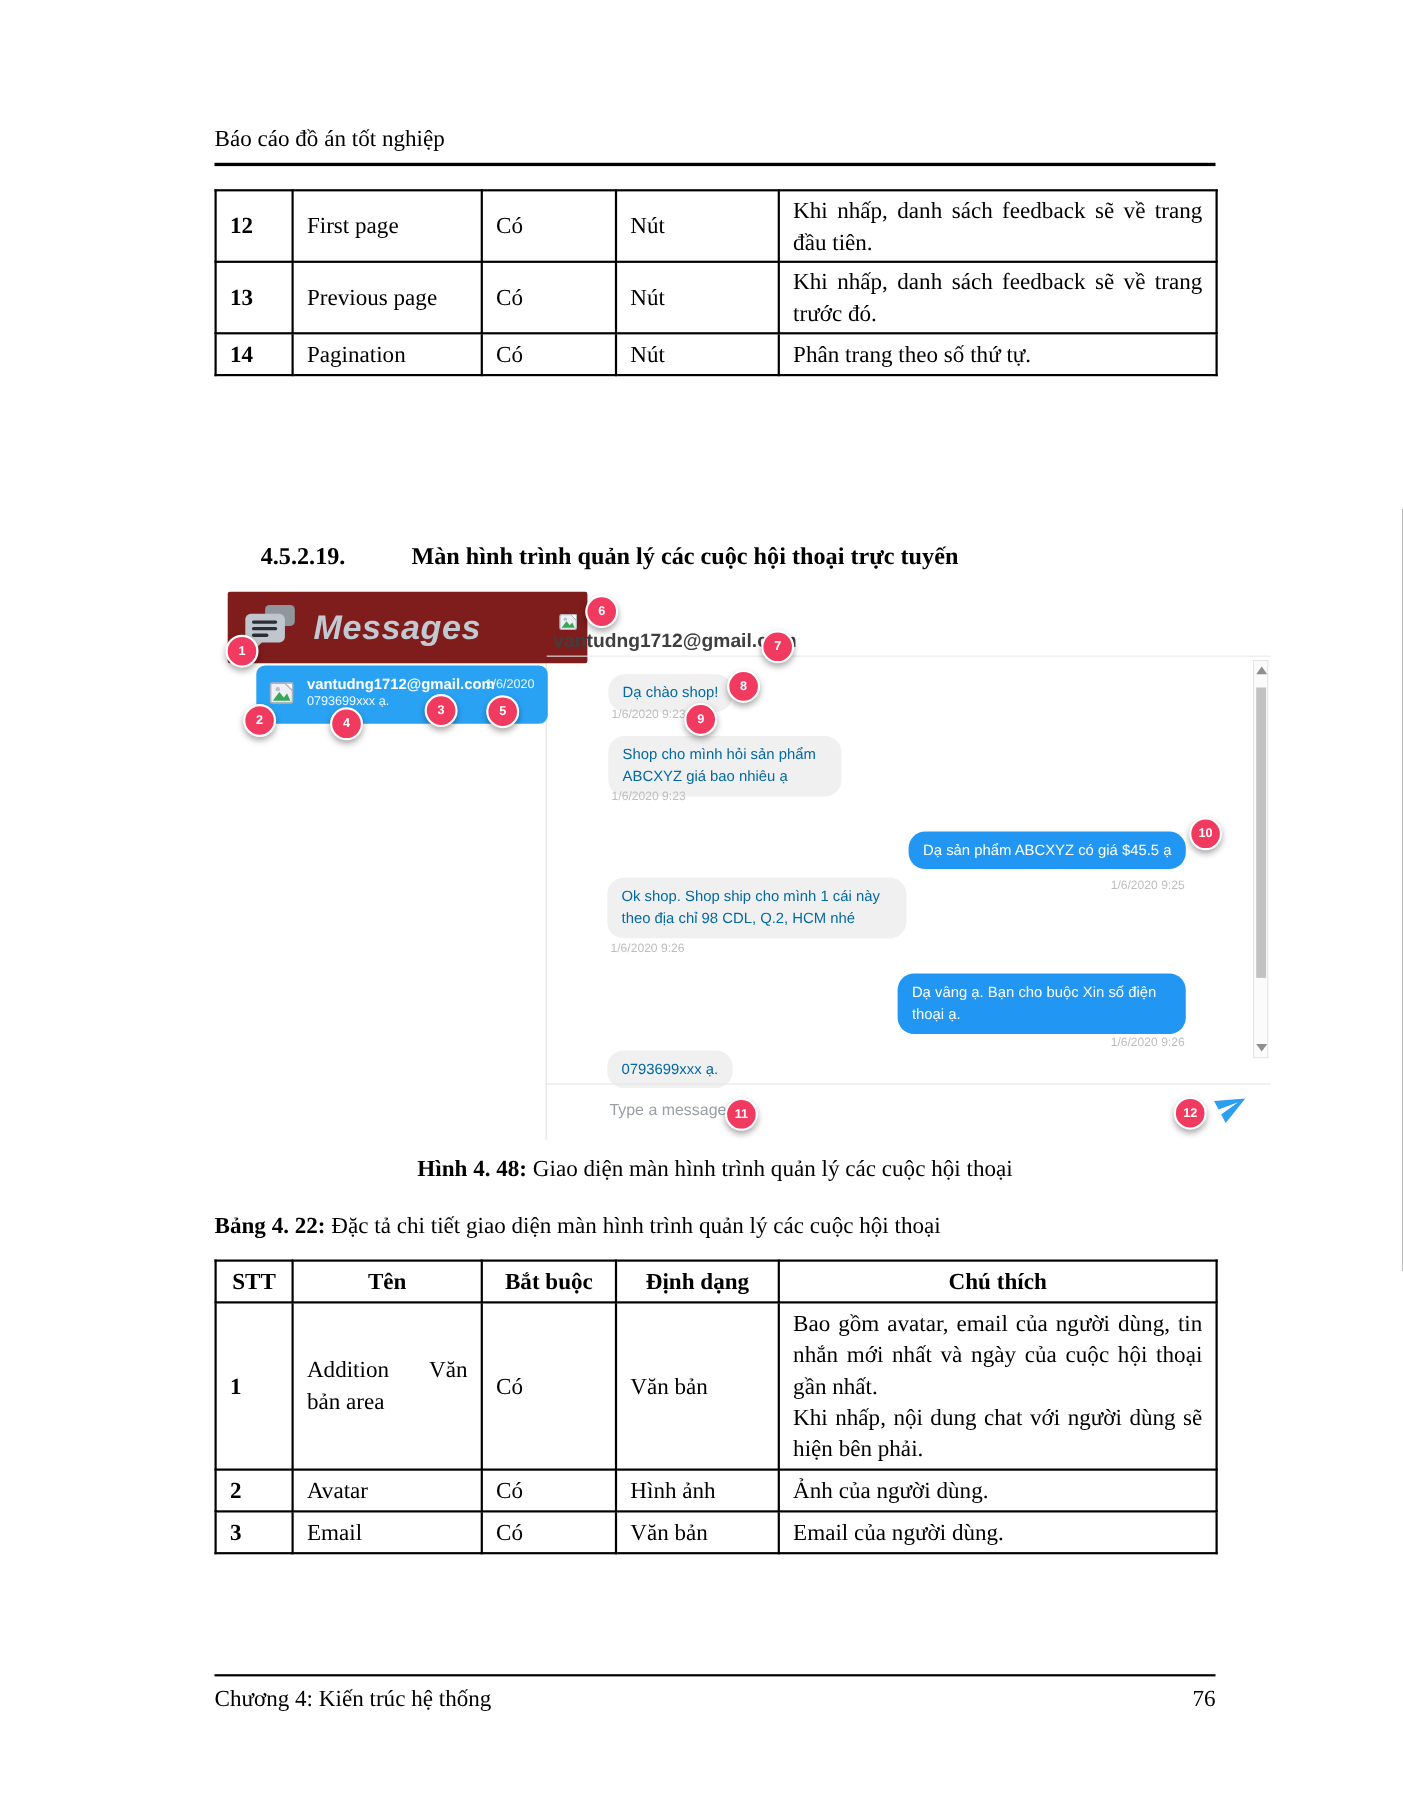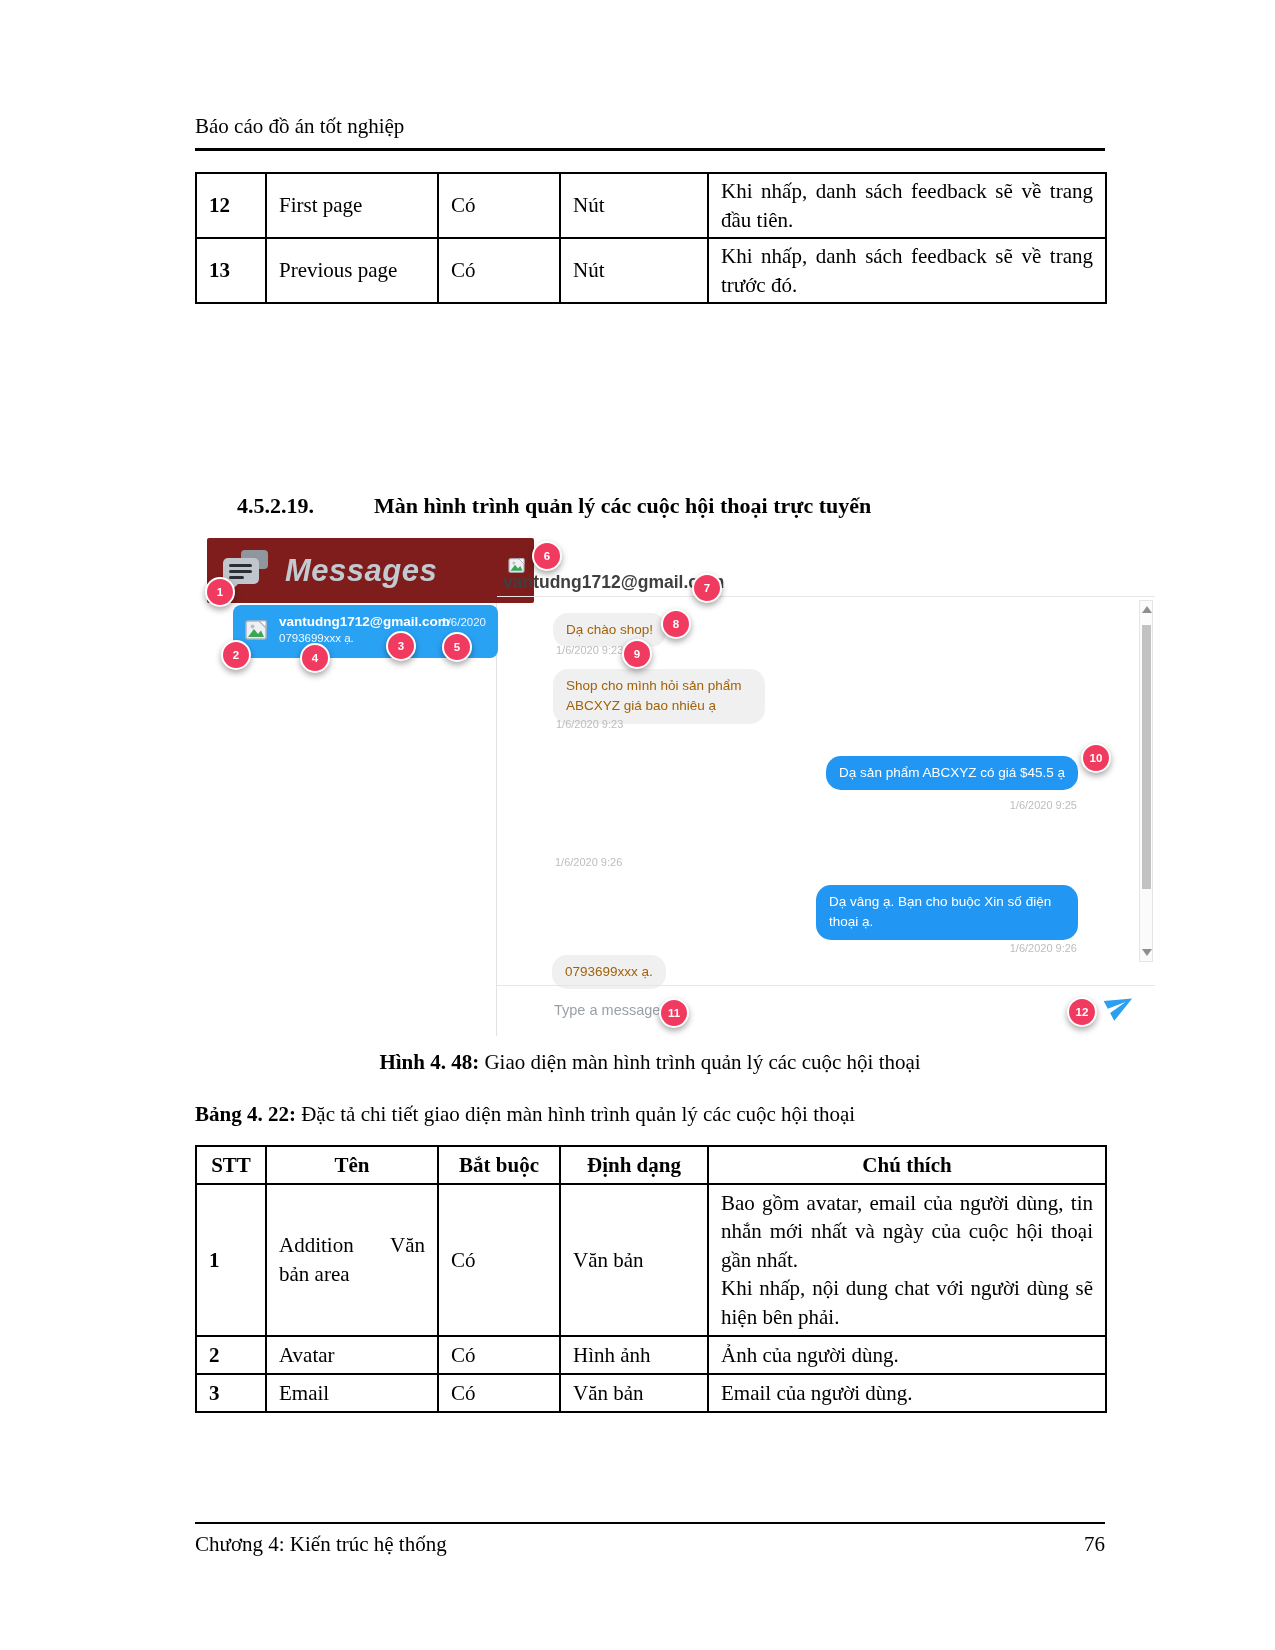--- a/index.html
+++ b/index.html
@@ -59,21 +59,21 @@
   .convo .preview { font-size:11.5px; margin-top:3px; color:#f2f9ff; }
   .convo .date { position:absolute; right:12px; top:11px; font-size:11.5px; color:#eaf5ff; }
   .convo .inner { margin-left:34px; }
   .avatar { position:absolute; left:12px; top:15px; }
 
   .chat-avatar { left:301px; top:20px; }
   .chat-email { left:296px; top:34px; font-size:17.5px; font-weight:bold; color:#3f3f3f; }
   .chat-toprule { left:290px; top:58px; right:0; height:1px; background:#e8e8e8; }
 
   .bubble { position:absolute; padding:7px 13px; border-radius:15px; font-size:13.5px; line-height:1.5; }
-  .bubble.left  { background:#f0f0f1; color:#a16207; }
+  .bubble.left  { background:#f0f0f1; color:#0369a1; }
   .bubble.right { background:#2196f3; color:#ffffff; }
   .ts { position:absolute; font-size:11px; color:#bdbdbd; }
   .m1 { left:346px; top:75px; }   .ts1 { left:349px; top:106px; }
   .m2 { left:346px; top:131px; width:212px; } .ts2 { left:349px; top:180px; }
   .m3 { right:77px; top:218px; }  .ts3 { right:78px; top:261px; }
   .m4 { left:345px; top:260px; width:272px; } .ts4 { left:348px; top:318px; }
   .m5 { right:77px; top:347px; width:262px; } .ts5 { right:78px; top:404px; }
   .m6 { left:345px; top:417px; }
 
   .input-rule { left:290px; top:447px; right:0; height:1px; background:#e6e6e6; }
@@ -119,20 +119,27 @@
       <td>Nút</td>
       <td class="c-note">Khi nhấp, danh sách feedback sẽ về trang đầu tiên.</td>
     </tr>
     <tr class="h60">
       <td class="c-no">13</td>
       <td>Previous page</td>
       <td>Có</td>
       <td>Nút</td>
       <td class="c-note">Khi nhấp, danh sách feedback sẽ về trang trước đó.</td>
     </tr>
+    <tr class="h38">
+      <td class="c-no">14</td>
+      <td>Pagination</td>
+      <td>Có</td>
+      <td>Nút</td>
+      <td class="c-note">Phân trang theo số thứ tự.</td>
+    </tr>
   </tbody>
     </table>
 
   <div class="abs section-heading">
     <span class="num">4.5.2.19.</span><span>Màn hình trình quản lý các cuộc hội thoại trực tuyến</span>
   </div>
 
   <div class="abs app">
     <div class="abs pane-divider"></div>
 
@@ -173,20 +180,21 @@
 
     <div class="bubble left m1">Dạ chào shop!</div>
     <div class="ts ts1">1/6/2020 9:23</div>
 
     <div class="bubble left m2">Shop cho mình hỏi sản phẩm ABCXYZ giá bao nhiêu ạ</div>
     <div class="ts ts2">1/6/2020 9:23</div>
 
     <div class="bubble right m3">Dạ sản phẩm ABCXYZ có giá $45.5 ạ</div>
     <div class="ts ts3">1/6/2020 9:25</div>
 
+    <div class="bubble left m4">Ok shop. Shop ship cho mình 1 cái này theo địa chỉ 98 CDL, Q.2, HCM nhé</div>
     <div class="ts ts4">1/6/2020 9:26</div>
 
     <div class="bubble right m5">Dạ vâng ạ. Bạn cho buộc Xin số điện thoại ạ.</div>
     <div class="ts ts5">1/6/2020 9:26</div>
 
     <div class="bubble left m6">0793699xxx ạ.</div>
 
     <div class="abs input-rule"></div>
     <div class="abs type-box">
       <span class="type-ph">Type a message...</span>

